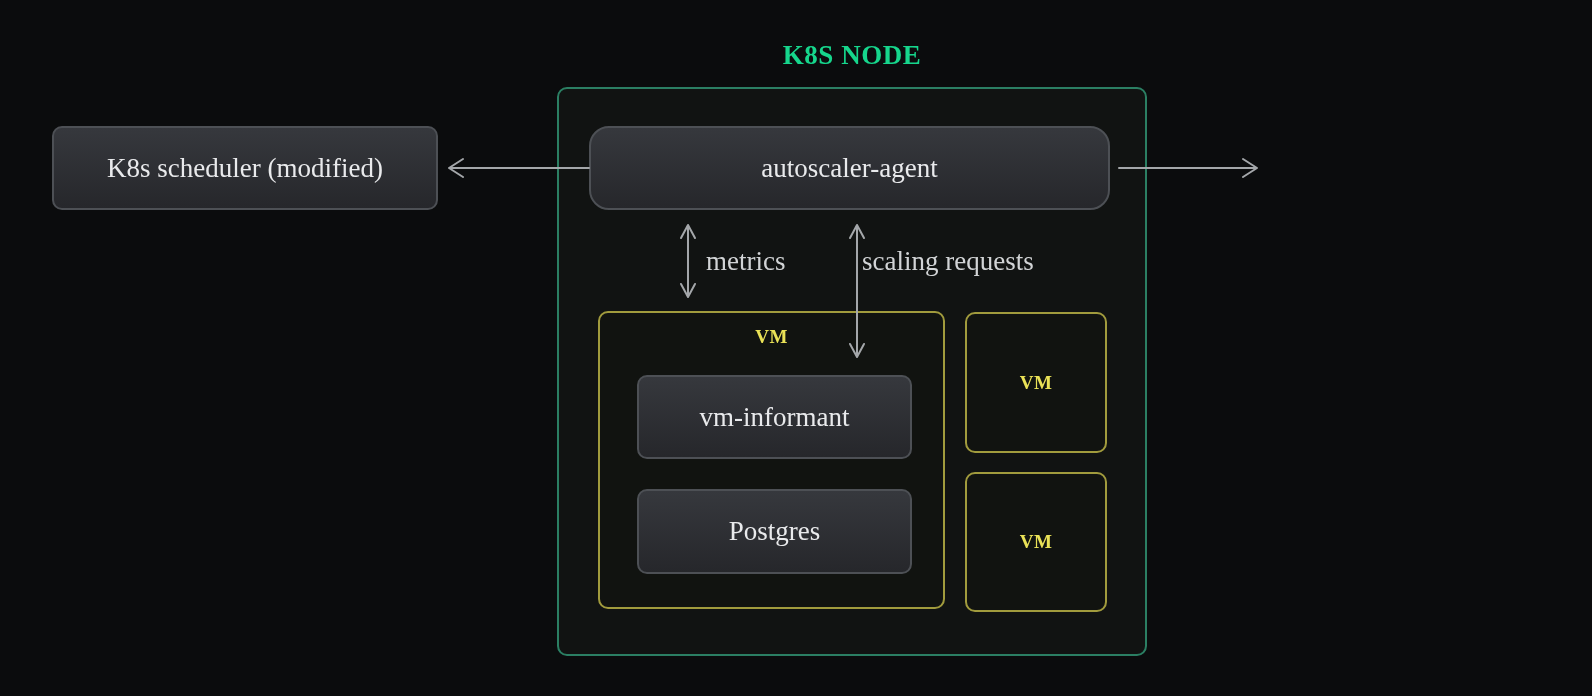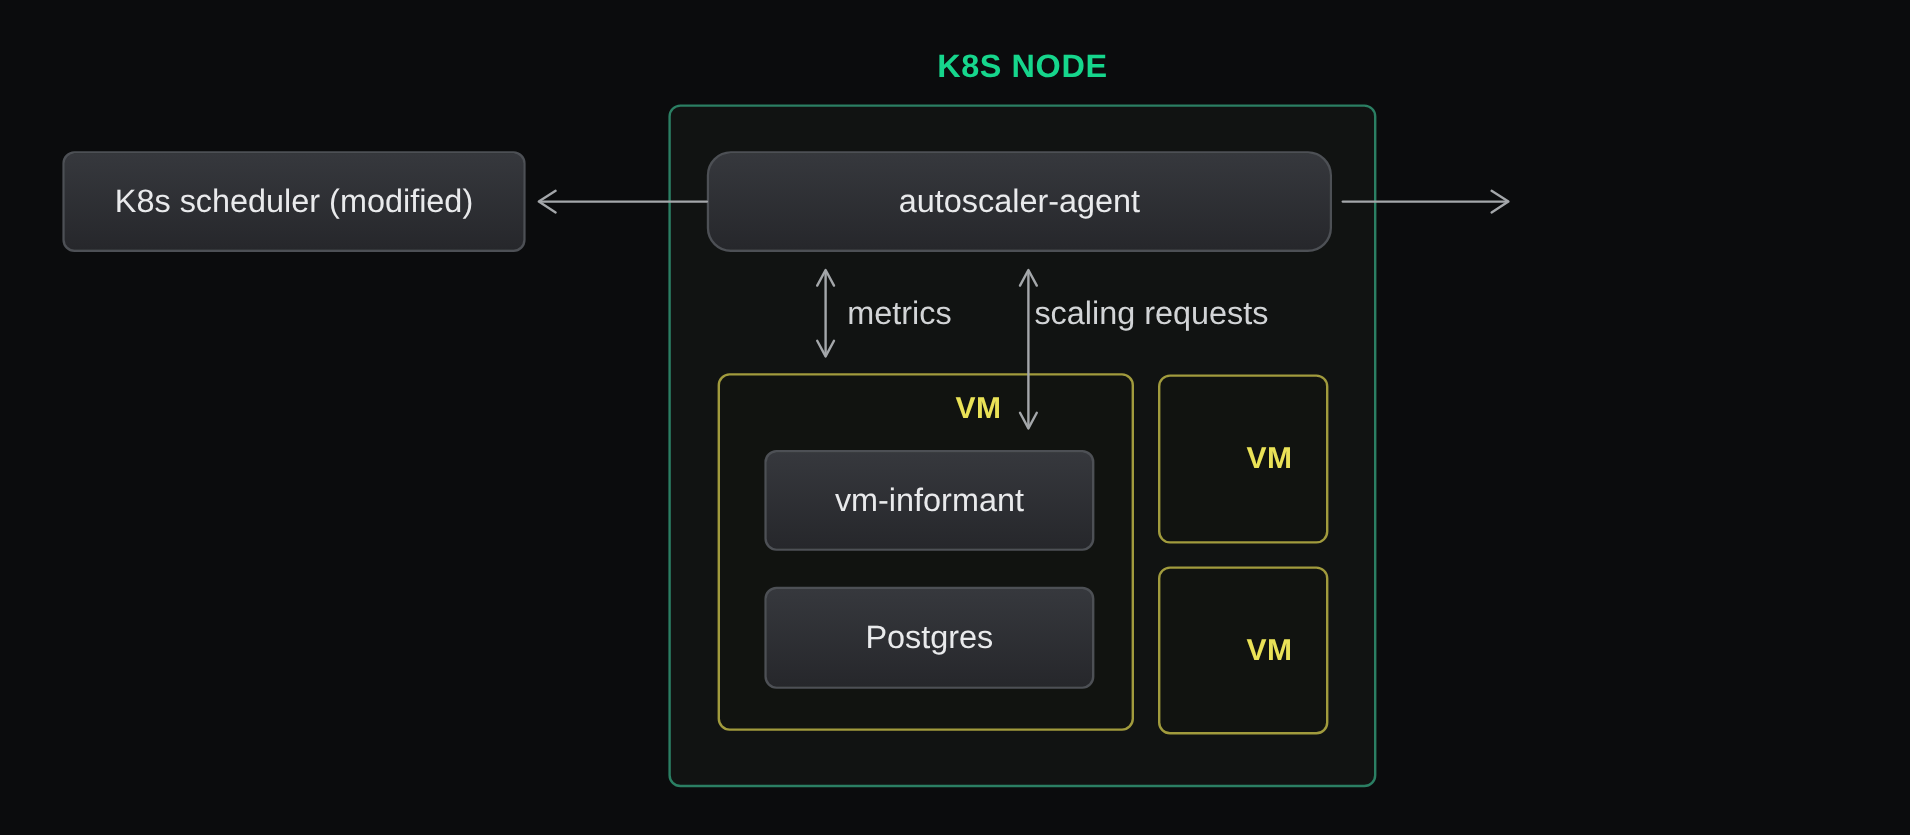--- a/index.html
+++ b/index.html
@@ -12,21 +12,21 @@
     --box-border:#4d5055;
     --box-text:#e9eaec;
     --arrow:#a4a7aa;
     --label-text:#d2d4d6;
   }
   html,body{margin:0;padding:0;background:var(--bg);}
   .stage{
     position:relative;
     width:1592px;height:696px;
     background:var(--bg);
-    font-family:Liberation Sans, sans-serif;
+    font-family:Liberation Serif, serif;
     overflow:hidden;
   }
   .title{
     position:absolute;
     left:557px;top:40px;width:590px;
     text-align:center;
     color:var(--accent-green);
     font-size:27px;font-weight:bold;
     letter-spacing:0.5px;
   }
@@ -58,23 +58,22 @@
     border:2px solid var(--yellow-border);
     border-radius:10px;
     box-sizing:border-box;
     background:rgba(18,19,14,0.35);
   }
   .vmbox-main{left:598px;top:311px;width:347px;height:298px;}
   .vmbox-small-1{left:965px;top:312px;width:142px;height:141px;display:flex;align-items:center;justify-content:center;}
   .vmbox-small-2{left:965px;top:472px;width:142px;height:140px;display:flex;align-items:center;justify-content:center;}
   .vm-label{
     color:var(--yellow-text);
-    font-size:25px;font-weight:bold;
+    font-size:19px;font-weight:bold;
     letter-spacing:0.5px;
-    margin-left:44px;
   }
   .vmbox-main .vm-label{
     position:absolute;left:0;top:13px;width:100%;text-align:center;
   }
   .edge-label{
     position:absolute;
     color:var(--label-text);
     font-size:27px;
     white-space:nowrap;
   }

